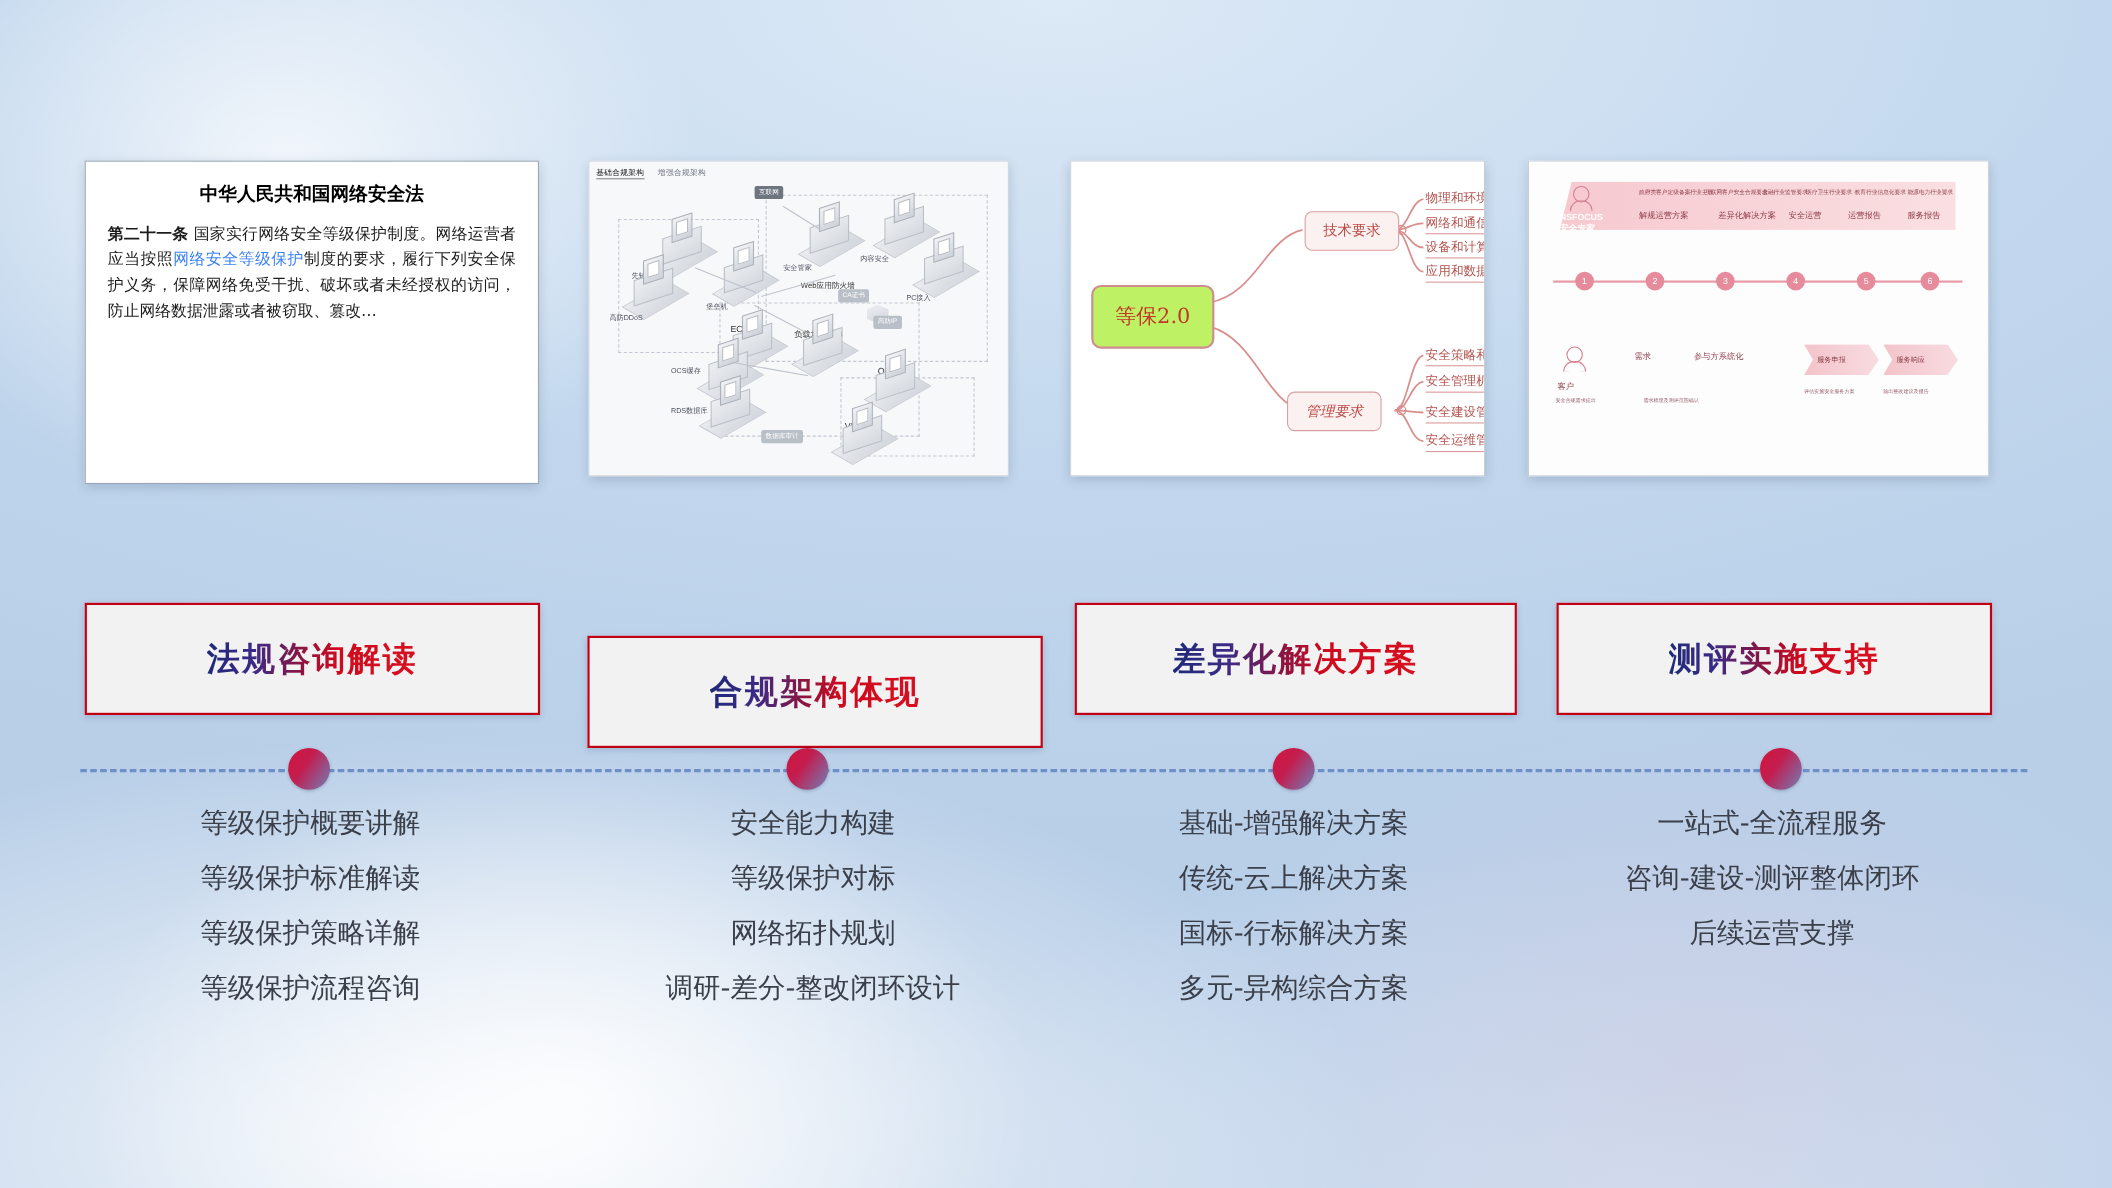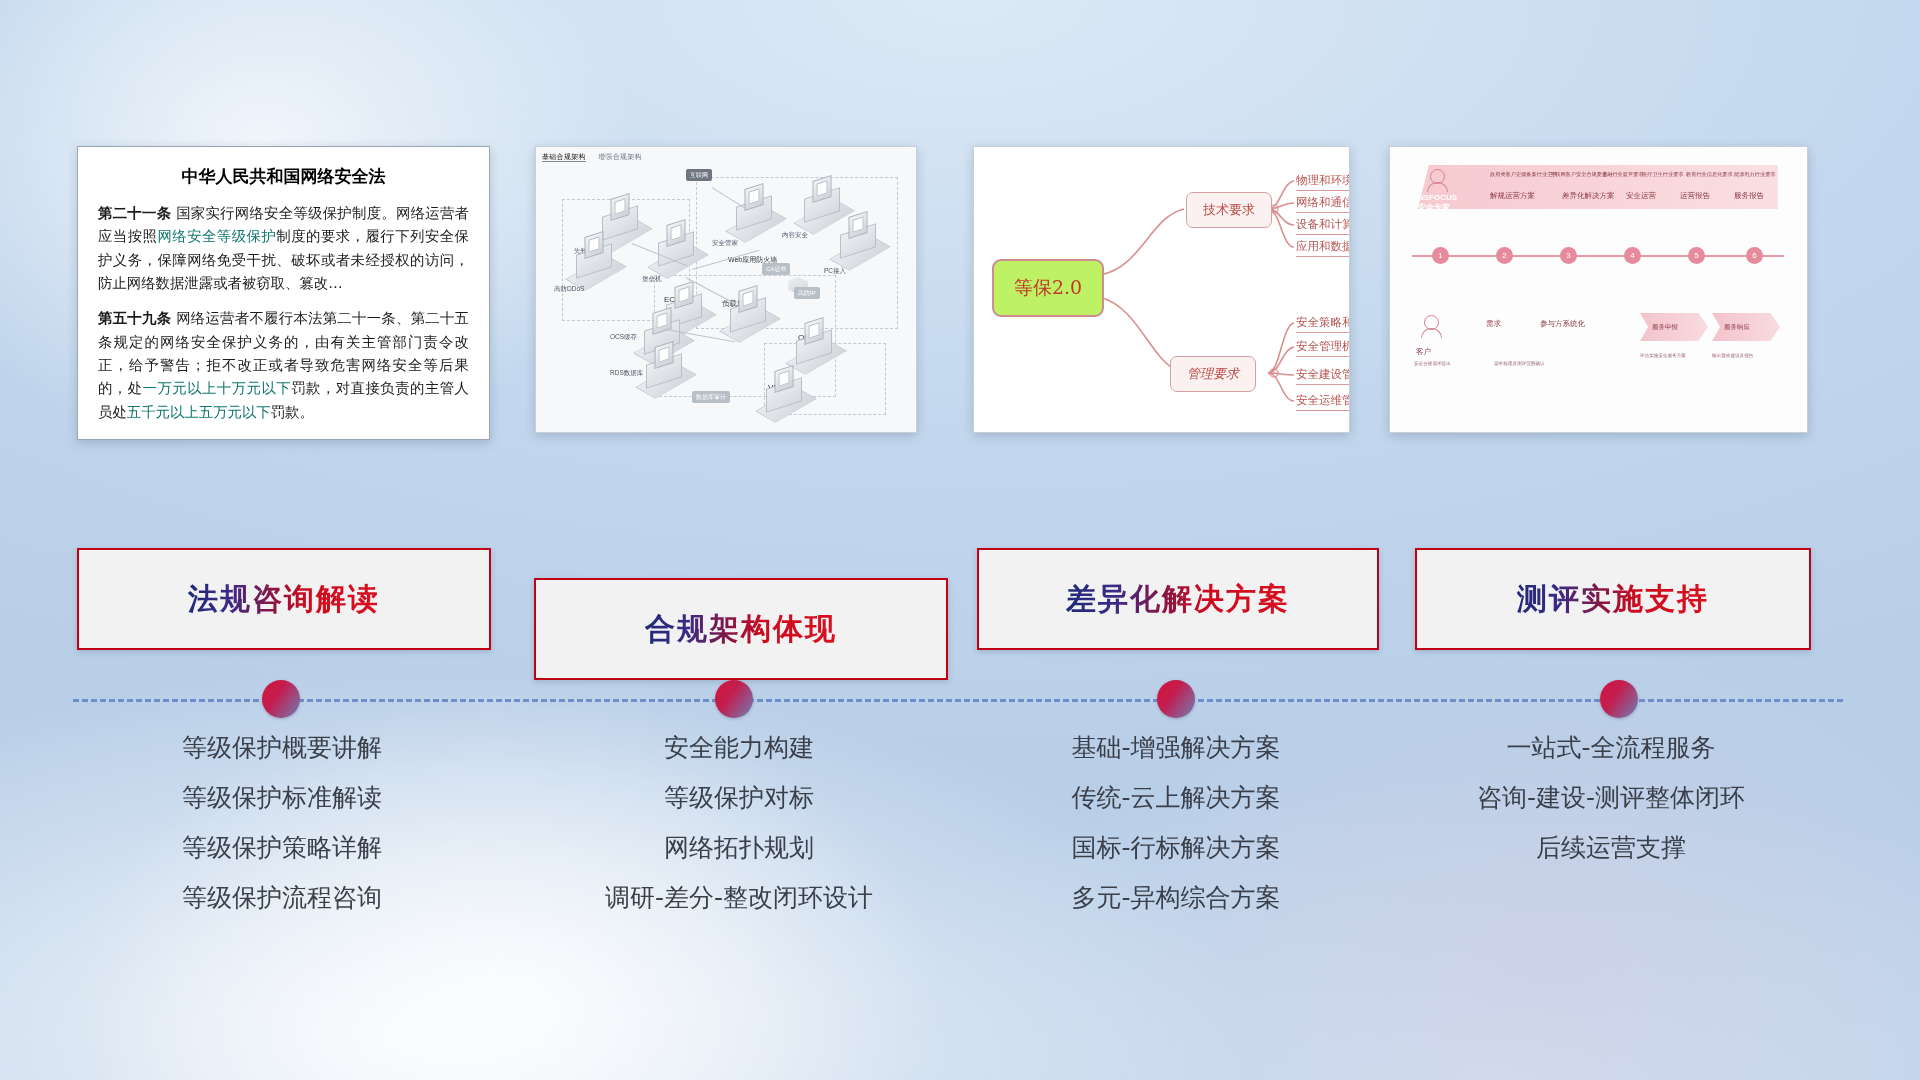--- a/index.html
+++ b/index.html
@@ -32,21 +32,21 @@
   .card.c3{left:973px;width:375px;height:285px;border:1px solid #c6ced8;}
   .card.c4{left:1389px;width:417px;height:285px;border:1px solid #c6ced8;}
 
   
   .law{padding:14px 20px 8px 20px;box-sizing:border-box;height:100%;}
   .law h3{margin:4px 0 14px 0;text-align:center;font-size:17px;font-weight:bold;color:#000;
     font-family:"DejaVu Sans","Liberation Sans",sans-serif;}
   .law p{margin:0 0 12px 0;font-size:14.4px;line-height:1.62;color:#1b1b1b;text-align:justify;
     font-family:"DejaVu Sans","Liberation Sans",sans-serif;}
   .law b{font-weight:bold;}
-  .law .rd{color:#0f766e;}
+  .law .rd{color:#3b82f6;}
 
   
   .arch{position:relative;width:100%;height:100%;background:#f7f8fa;overflow:hidden;}
   .arch .hdr{position:absolute;left:6px;top:5px;font-size:7px;color:#6b7280;letter-spacing:.3px;}
   .arch .hdr span{margin-right:10px;}
   .arch .hdr .on{color:#111;border-bottom:1.5px solid #888;padding-bottom:1px;}
   .arch .zone{position:absolute;border:1px dashed #c3c9d2;}
   .node{position:absolute;width:34px;height:22px;transform:skewY(-18deg);
      background:linear-gradient(160deg,#eceef1,#d6dae0);border:1px solid #b9bfc7;}
   .node i{position:absolute;left:50%;top:-16px;transform:translateX(-50%);
@@ -136,23 +136,20 @@
 </div>
 
 <div class="cards">
 
   <div class="card c1">
     <div class="law">
       <h3>中华人民共和国网络安全法</h3>
       <p>
         <b>第二十一条</b><span> 国家实行网络安全等级保护制度。网络运营者应当按照</span><span class="rd">网络安全等级保护</span><span>制度的要求，履行下列安全保护义务，保障网络免受干扰、破坏或者未经授权的访问，防止网络数据泄露或者被窃取、篡改…</span>
       </p>
-      <p>
-        <b>第五十九条</b><span> 网络运营者不履行本法第二十一条、第二十五条规定的网络安全保护义务的，由有关主管部门责令改正，给予警告；拒不改正或者导致危害网络安全等后果的，处</span><span class="rd">一万元以上十万元以下</span><span>罚款，对直接负责的主管人员处</span><span class="rd">五千元以上五万元以下</span><span>罚款。</span>
-      </p>
     </div>
   </div>
 
   <div class="card c2">
     <div class="arch">
       <div class="hdr">
         <span class="on">基础合规架构</span>
         <span>增强合规架构</span>
       </div>
 

